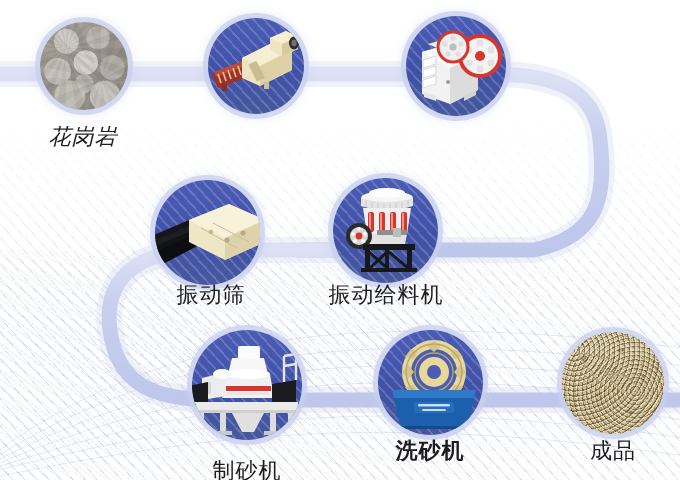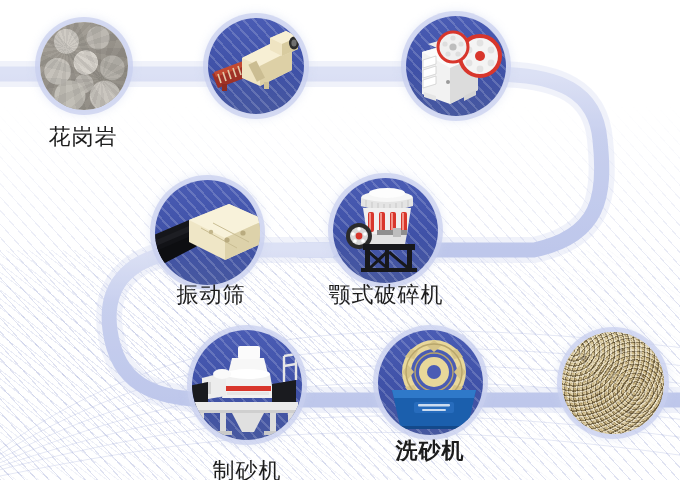--- a/index.html
+++ b/index.html
@@ -141,21 +141,21 @@
       <path d="M 330,250 L 205,250 C 128,250 104,286 110,330 C 117,382 150,400 215,400 L 680,400"></path>
     </g>
   </svg>
 
   <div class="node" style="left:40px;top:22px;">
     <div class="bubble" style="width:88px;height:88px;">
       <div class="rock-fill"></div>
       <div class="rock-grain"></div>
     </div>
   </div>
-  <div class="caption" style="left:83px;top:122px;">花岗岩</div>
+  <div class="caption" style="left:83px;top:122px;font-style:italic;">花岗岩</div>
 
   <div class="node" style="left:208px;top:18px;">
     <div class="bubble blue" style="width:96px;height:96px;">
       <div class="hatch"></div>
       <svg class="art" viewBox="0 0 96 96">
         <g>
 
           <path d="M4,56 L36,44 L42,58 L10,70 Z" fill="#9f3126"></path>
           <path d="M6,54 L35,43 L37,48 L8,59 Z" fill="#c24a32"></path>
           <g stroke="#e2c9a8" stroke-width="1.6">
@@ -318,21 +318,21 @@
           <g stroke="#17181c" stroke-width="3">
             <line x1="36" y1="74" x2="54" y2="90"></line>
             <line x1="56" y1="74" x2="75" y2="90"></line>
             <line x1="54" y1="74" x2="37" y2="90"></line>
           </g>
           <rect x="28" y="90" width="56" height="4" fill="#17181c"></rect>
         </g>
       </svg>
     </div>
   </div>
-  <div class="caption" style="left:386px;top:280px;">颚式破碎机</div>
+  <div class="caption" style="left:386px;top:280px;">振动给料机</div>
 
   <div class="node" style="left:192px;top:330px;">
     <div class="bubble blue" style="width:110px;height:110px;">
       <div class="hatch"></div>
       <svg class="art" viewBox="0 0 110 110" style="overflow:visible">
         <g>
 
           <path d="M40,28 L72,28 L76,44 L36,44 Z" fill="#f7f7f7"></path>
           <rect x="46" y="16" width="22" height="13" rx="2" fill="#fbfbfb"></rect>
           <path d="M34,44 L78,44 L82,68 L30,68 Z" fill="#f1f1f1"></path>
@@ -412,14 +412,15 @@
     </div>
   </div>
   <div class="caption" style="left:430px;top:436px;font-weight:bold;">洗砂机</div>
 
   <div class="node" style="left:562px;top:332px;">
     <div class="bubble" style="width:102px;height:102px;">
       <div class="sand-fill"></div>
       <div class="sand-grain"></div>
     </div>
   </div>
+  <div class="caption" style="left:613px;top:436px;">成品</div>
 
 </div>
 
 </body></html>

